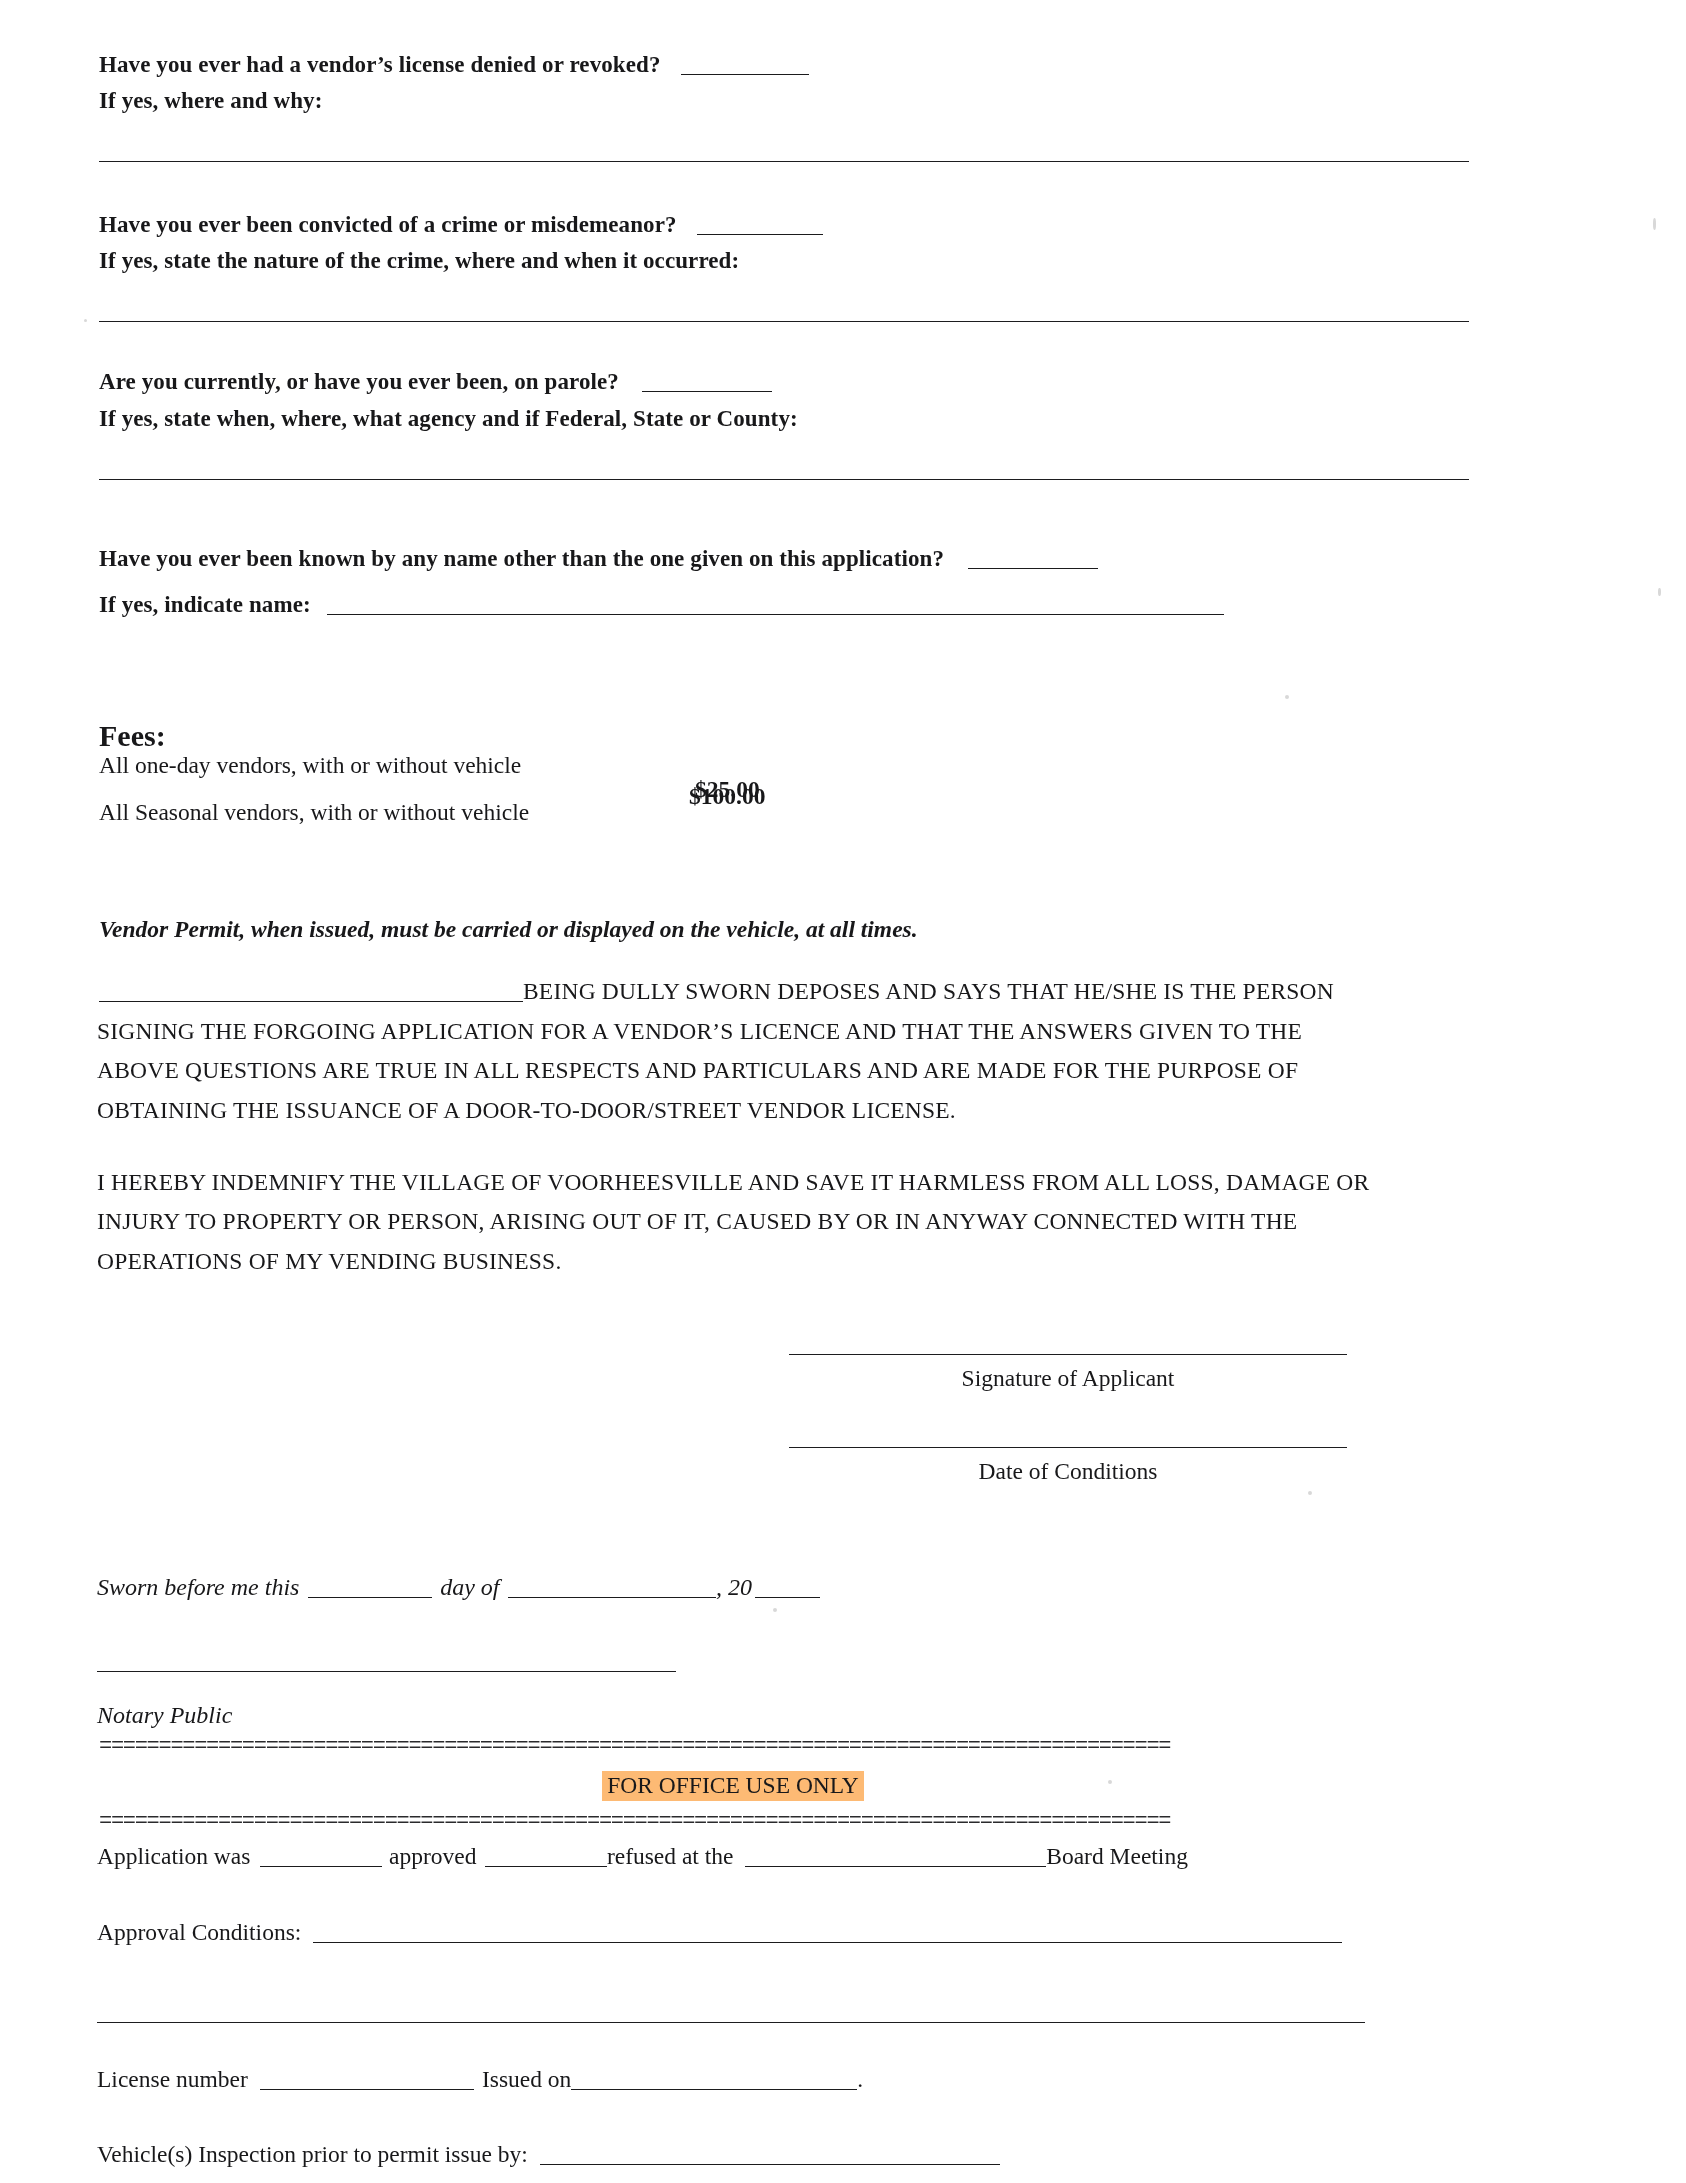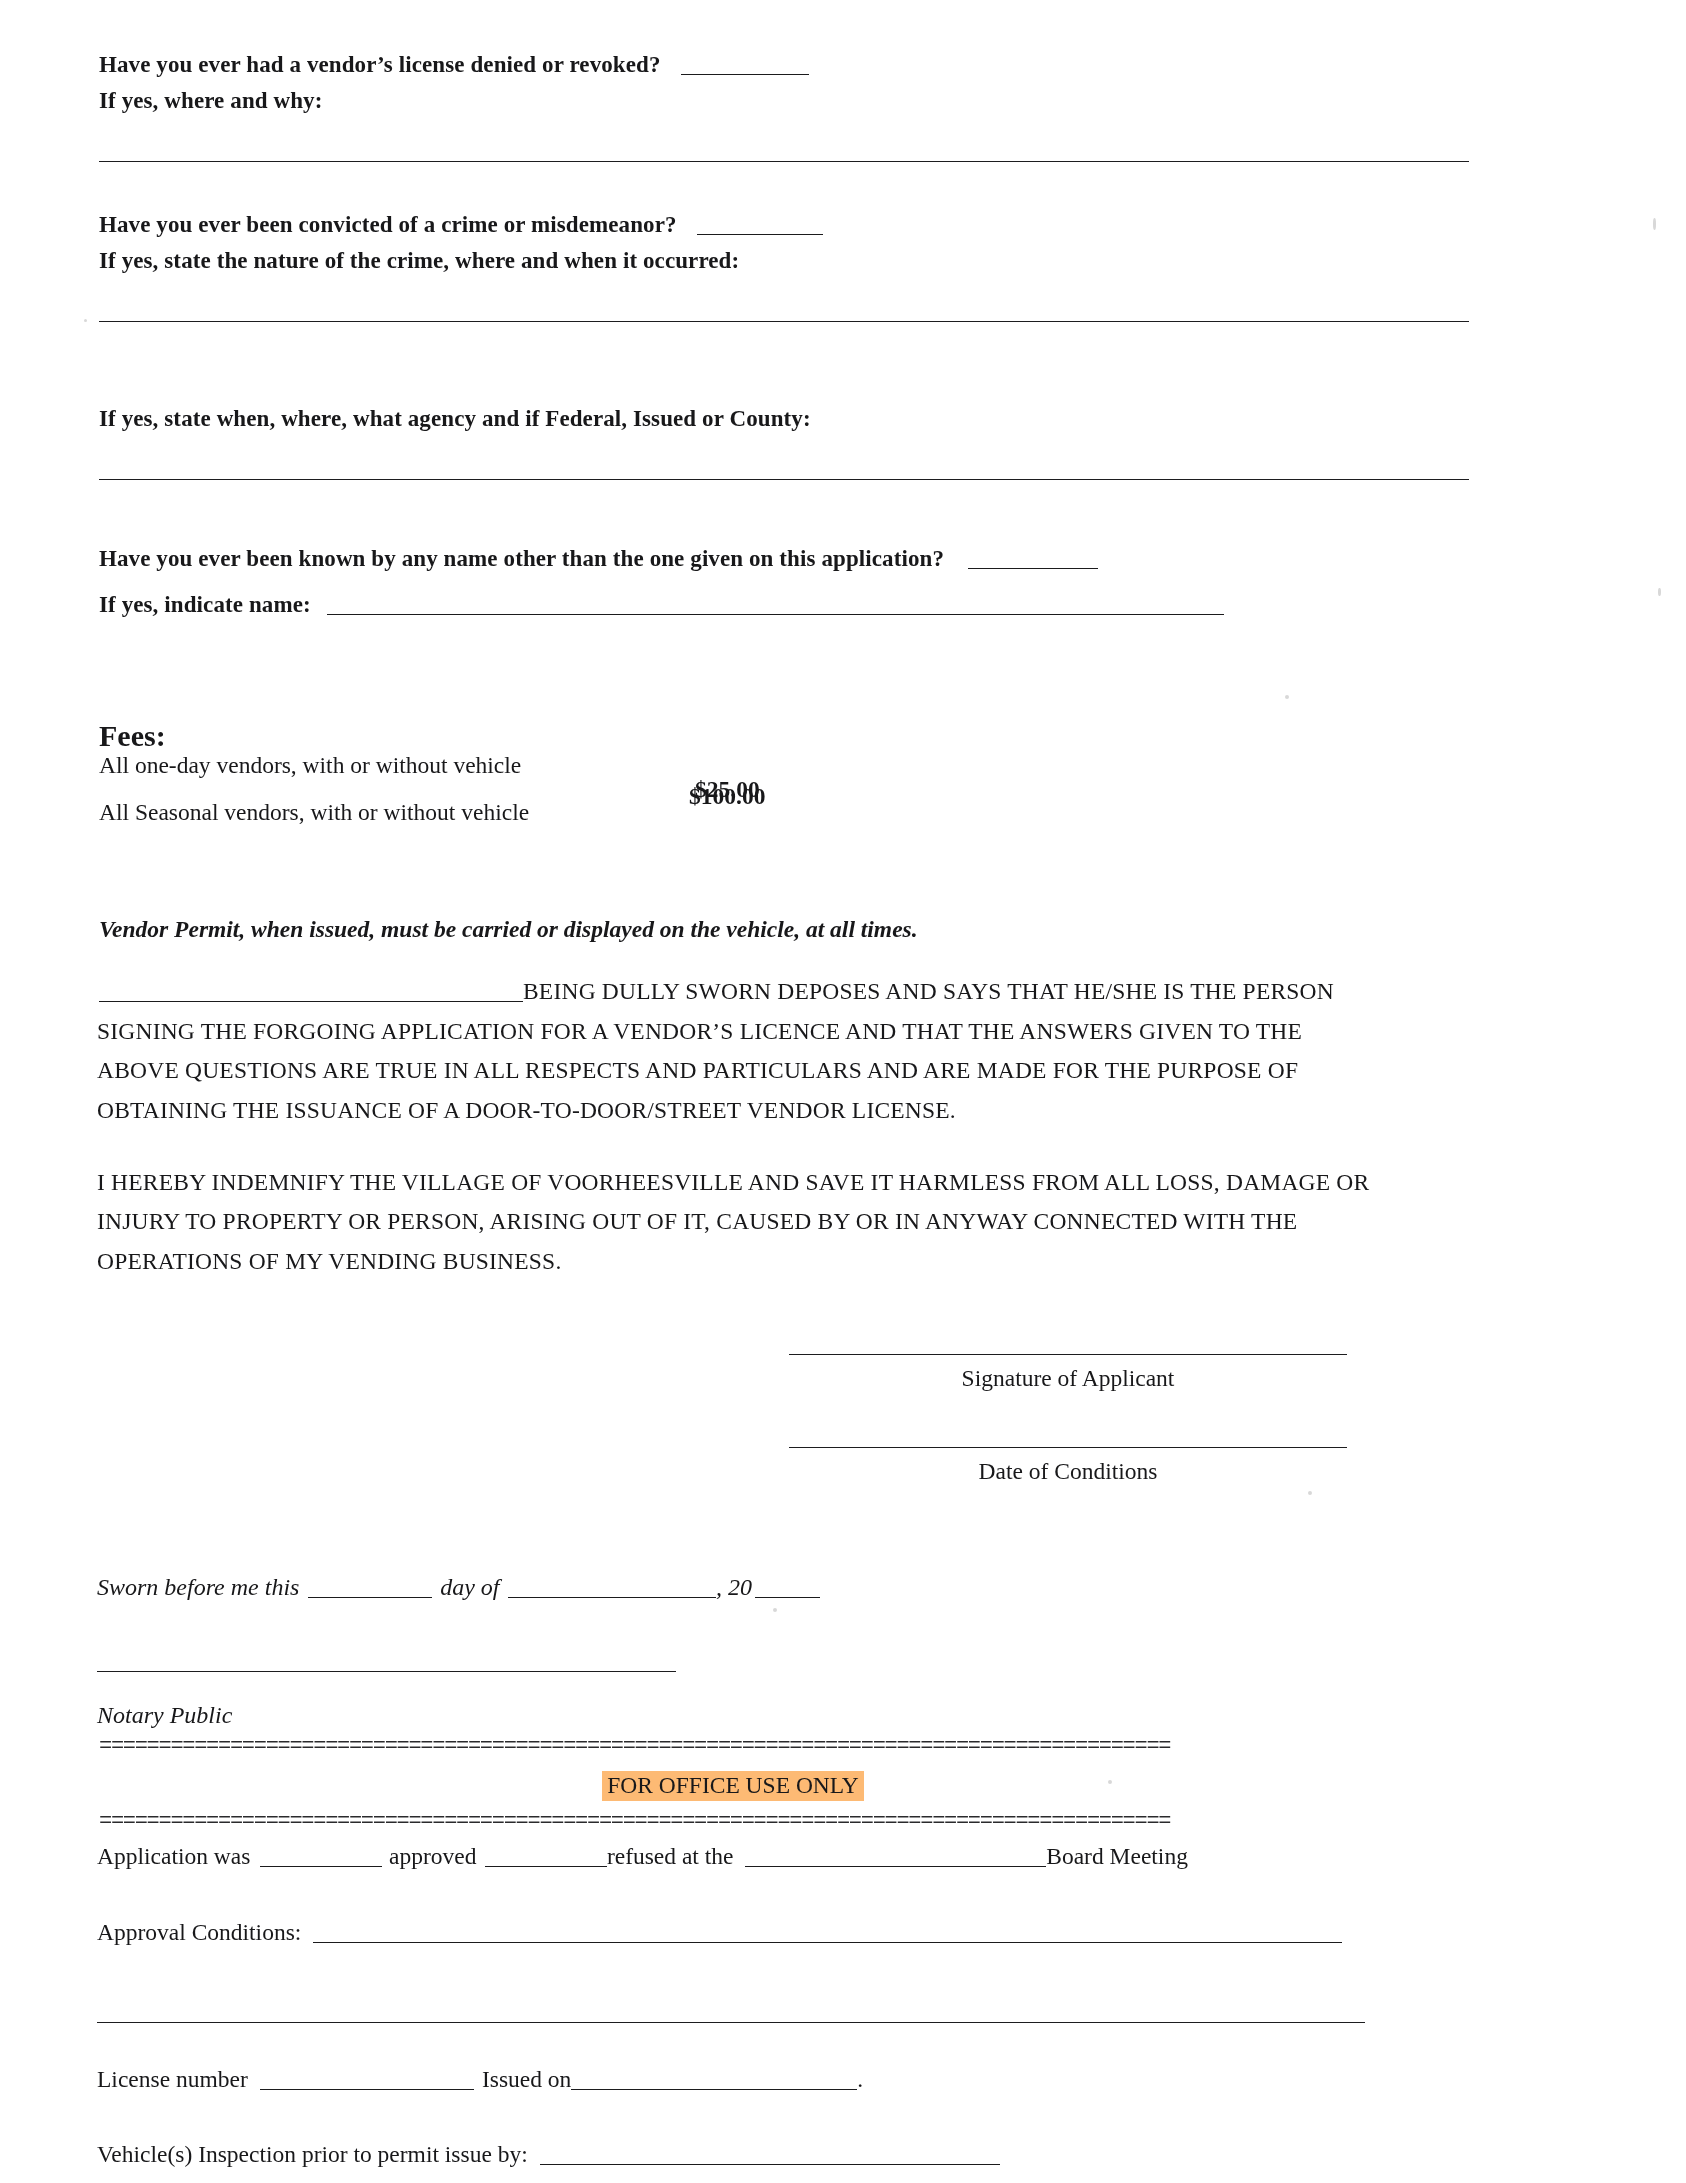--- a/index.html
+++ b/index.html
@@ -101,21 +101,25 @@
   <div class="abs q-line" style="left:99px;top:88px;">If yes, where and why:</div>
   <div class="rule" style="left:99px;top:161px;width:1370px;"></div>
 
   <div class="abs q-line" style="left:99px;top:212px;">
     <span>Have you ever been convicted of a crime or misdemeanor?</span>
     <span class="blank" style="width:126px;margin-left:15px;"></span>
   </div>
   <div class="abs q-line" style="left:99px;top:248px;">If yes, state the nature of the crime, where and when it occurred:</div>
   <div class="rule" style="left:99px;top:321px;width:1370px;"></div>
 
-  <div class="abs q-line" style="left:99px;top:406px;">If yes, state when, where, what agency and if Federal, Issued or County:</div>
+  <div class="abs q-line" style="left:99px;top:369px;">
+    <span>Are you currently, or have you ever been, on parole?</span>
+    <span class="blank" style="width:130px;margin-left:17px;"></span>
+  </div>
+  <div class="abs q-line" style="left:99px;top:406px;">If yes, state when, where, what agency and if Federal, State or County:</div>
   <div class="rule" style="left:99px;top:479px;width:1370px;"></div>
 
   <div class="abs q-line" style="left:99px;top:546px;">
     <span>Have you ever been known by any name other than the one given on this application?</span>
     <span class="blank" style="width:130px;margin-left:18.5px;"></span>
   </div>
   <div class="abs q-line" style="left:99px;top:592px;">
     <span>If yes, indicate name:</span>
     <span class="blank" style="width:897px;margin-left:10px;"></span>
   </div>

